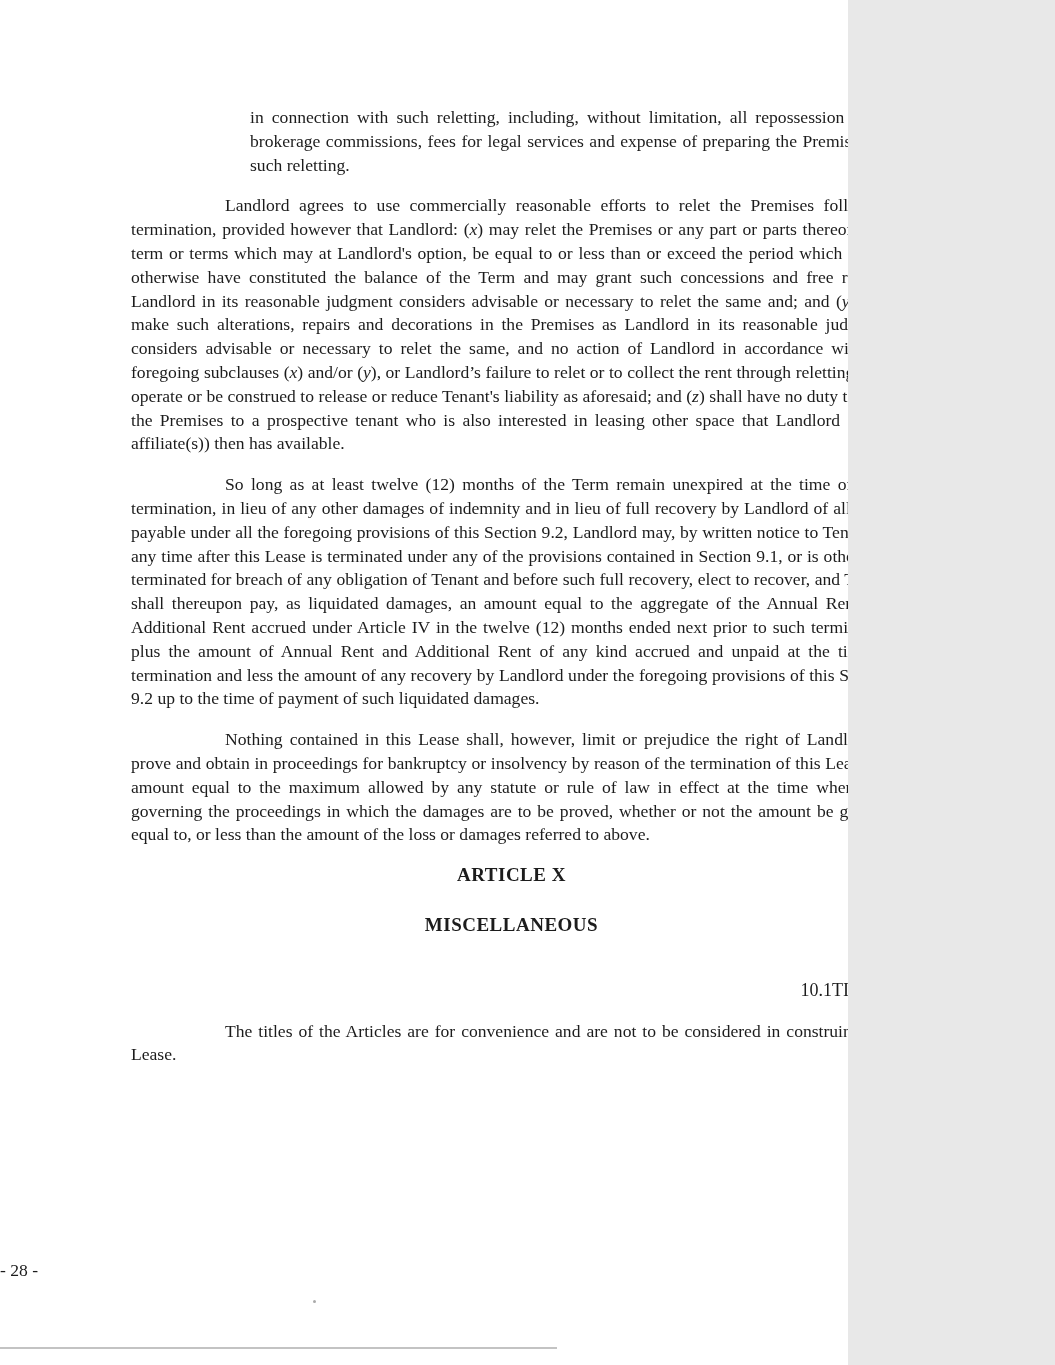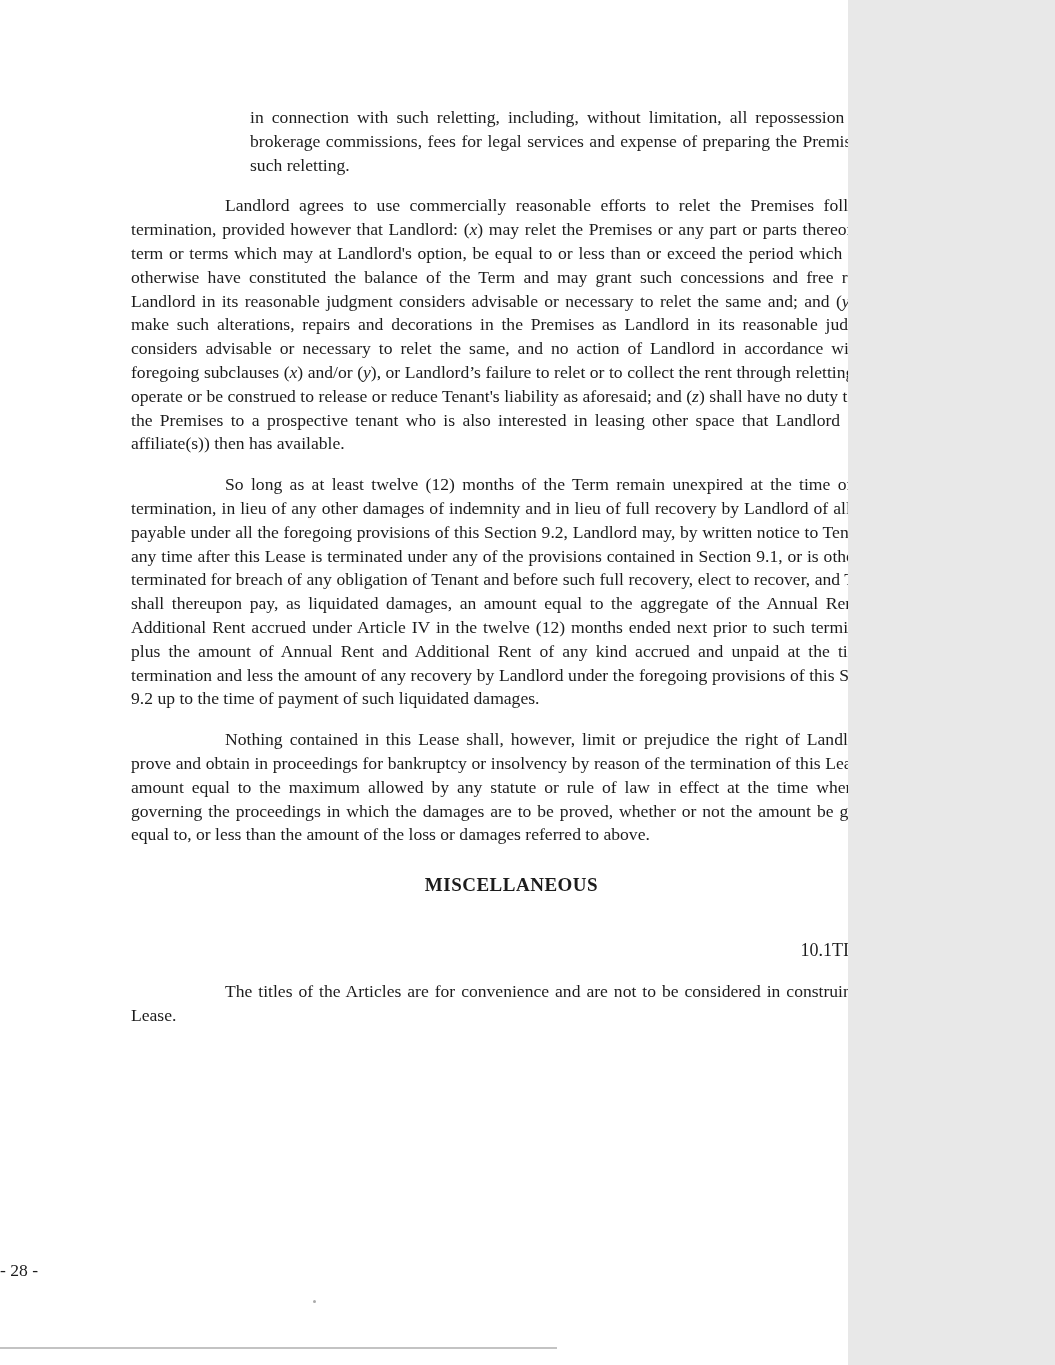--- a/index.html
+++ b/index.html
@@ -108,20 +108,21 @@
   <div class="content">
 
     <div class="indented-clause">in connection with such reletting, including, without limitation, all repossession costs, brokerage commissions, fees for legal services and expense of preparing the Premises for such reletting.</div>
 
     <div class="para"><span>Landlord agrees to use commercially reasonable efforts to relet the Premises following termination, provided however that Landlord: (</span><i>x</i><span>) may relet the Premises or any part or parts thereof for a term or terms which may at Landlord's option, be equal to or less than or exceed the period which would otherwise have constituted the balance of the Term and may grant such concessions and free rent as Landlord in its reasonable judgment considers advisable or necessary to relet the same and; and (</span><i>y</i><span>) may make such alterations, repairs and decorations in the Premises as Landlord in its reasonable judgment considers advisable or necessary to relet the same, and no action of Landlord in accordance with the foregoing subclauses (</span><i>x</i><span>) and/or (</span><i>y</i><span>), or Landlord’s failure to relet or to collect the rent through reletting shall operate or be construed to release or reduce Tenant's liability as aforesaid; and (</span><i>z</i><span>) shall have no duty to relet the Premises to a prospective tenant who is also interested in leasing other space that Landlord (or its affiliate(s)) then has available.</span></div>
 
     <div class="para">So long as at least twelve (12) months of the Term remain unexpired at the time of such termination, in lieu of any other damages of indemnity and in lieu of full recovery by Landlord of all sums payable under all the foregoing provisions of this Section 9.2, Landlord may, by written notice to Tenant, at any time after this Lease is terminated under any of the provisions contained in Section 9.1, or is otherwise terminated for breach of any obligation of Tenant and before such full recovery, elect to recover, and Tenant shall thereupon pay, as liquidated damages, an amount equal to the aggregate of the Annual Rent and Additional Rent accrued under Article IV in the twelve (12) months ended next prior to such termination plus the amount of Annual Rent and Additional Rent of any kind accrued and unpaid at the time of termination and less the amount of any recovery by Landlord under the foregoing provisions of this Section 9.2 up to the time of payment of such liquidated damages.</div>
 
     <div class="para">Nothing contained in this Lease shall, however, limit or prejudice the right of Landlord to prove and obtain in proceedings for bankruptcy or insolvency by reason of the termination of this Lease, an amount equal to the maximum allowed by any statute or rule of law in effect at the time when, and governing the proceedings in which the damages are to be proved, whether or not the amount be greater, equal to, or less than the amount of the loss or damages referred to above.</div>
 
+    <div class="para article-heading">ARTICLE X</div>
 
     <div class="para article-subheading">MISCELLANEOUS</div>
 
     <div class="para section-heading">
       <span class="section-number">10.1</span><span>TITLES</span>
     </div>
 
     <div class="para">The titles of the Articles are for convenience and are not to be considered in construing this Lease.</div>
 
   </div>

